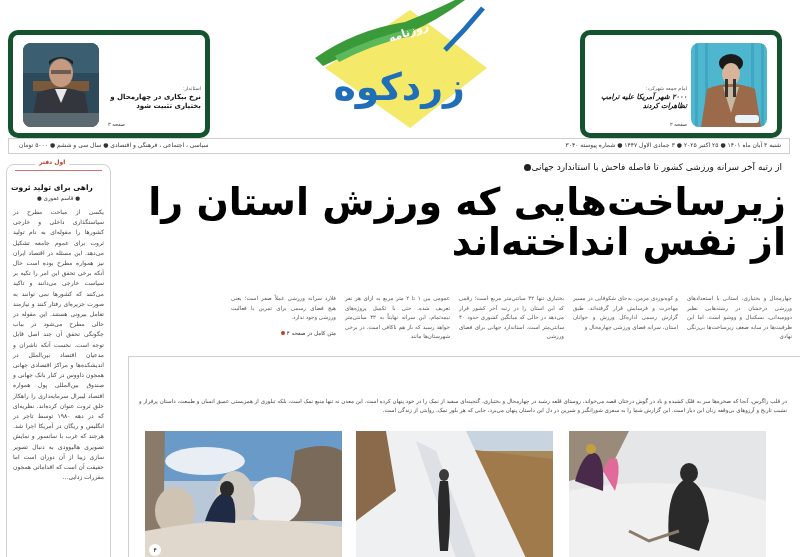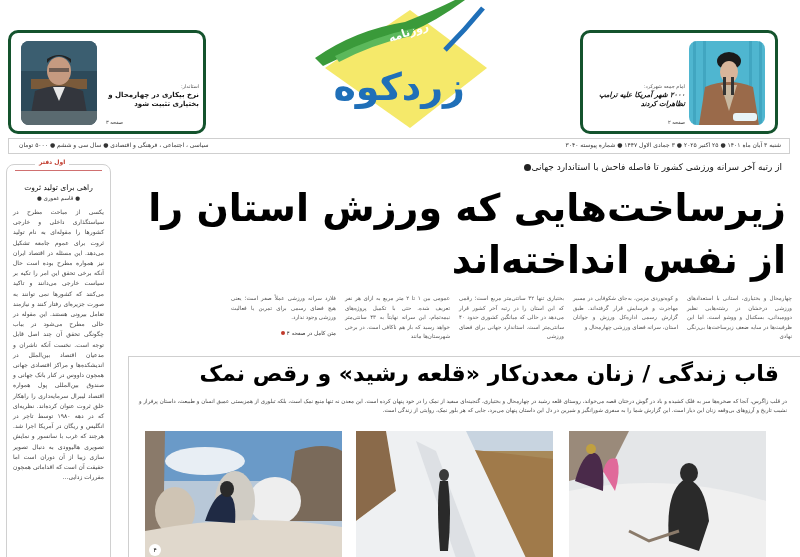--- a/index.html
+++ b/index.html
@@ -1,38 +1,38 @@
 <!DOCTYPE html>
 <html><head>
 <meta charset="utf-8">
 <style>
   html, body { margin:0; padding:0; }
   body { width:800px; height:557px; overflow:hidden; background:#ffffff; position:relative; font-family:"DejaVu Sans", sans-serif; color:#222; }
   
-  .teaser { position:absolute; top:30px; height:98px; border:3px solid #14532d; border-radius:10px; background:#fff; }
+  .teaser { position:absolute; top:30px; height:98px; border:5px solid #14532d; border-radius:10px; background:#fff; }
   .teaser .photo { position:absolute; top:8px; width:76px; height:84px; border-radius:8px; overflow:hidden; }
   .teaser .kicker { position:absolute; font-size:5px; color:#555; direction:rtl; text-align:right; }
   .teaser .title { position:absolute; font-size:7px; font-weight:bold; color:#111; direction:rtl; text-align:right; line-height:9px; }
   .teaser .page { position:absolute; font-size:5px; color:#333; direction:rtl; }
   
   .logo { position:absolute; left:315px; top:0px; width:175px; height:135px; }
   
   .infobar { position:absolute; left:8px; top:138px; width:780px; height:14px; border:1px solid #cfcfcf; background:#fff; }
   .infobar span { position:absolute; top:2px; font-size:6px; color:#333; direction:rtl; white-space:nowrap; }
   
   .leftcol { position:absolute; left:6px; top:164px; width:103px; height:393px; border:1px solid #d0d0d0; border-radius:8px 8px 0 0; background:#fff; }
   .leftcol .tag { position:absolute; left:28px; top:-7px; background:#fff; padding:0 4px; color:#c0392b; font-size:6px; font-weight:bold; direction:rtl; }
-  .leftcol .art-title { position:absolute; left:4px; right:4px; top:18px; font-size:7.5px; font-weight:normal; text-align:center; direction:rtl; color:#111; }
+  .leftcol .art-title { position:absolute; left:4px; right:4px; top:18px; font-size:7.5px; font-weight:bold; text-align:left; direction:rtl; color:#111; }
   .leftcol .author { position:absolute; left:4px; right:4px; top:30px; font-size:5.5px; text-align:center; direction:rtl; color:#333; }
   .leftcol .body { position:absolute; left:6px; right:6px; top:42px; font-size:6px; line-height:10.2px; text-align:justify; direction:rtl; color:#444; }
   .redline { position:absolute; left:8px; right:8px; top:5px; height:1px; background:#d07070; }
   
   .kicker-main { position:absolute; right:18px; top:162px; font-size:9px; font-weight:normal; color:#111; direction:rtl; white-space:nowrap; }
   .kicker-main .dot { display:inline-block; width:7px; height:7px; background:#222; border-radius:50%; margin-left:4px; vertical-align:middle; }
-  .headline { position:absolute; right:14px; top:182px; width:660px; font-family:"DejaVu Sans", sans-serif; font-size:38px; font-weight:bold; line-height:52px; color:#000; direction:rtl; text-align:right; letter-spacing:-1px; }
+  .headline { position:absolute; right:14px; top:182px; width:660px; font-family:"DejaVu Sans", sans-serif; font-size:38px; font-weight:bold; line-height:40px; color:#000; direction:rtl; text-align:right; letter-spacing:-1px; }
   .cols { position:absolute; top:294px; height:50px; }
   .col { position:absolute; top:0; width:105px; font-size:5.5px; line-height:9.5px; color:#555; direction:rtl; text-align:justify; }
   .contref { font-size:5.5px; color:#333; direction:rtl; }
   .contref .rdot { display:inline-block; width:4px; height:4px; background:#c0392b; border-radius:50%; margin-left:3px; }
   
   .feature { position:absolute; left:128px; top:356px; width:672px; height:201px; border:1px solid #cfcfcf; border-bottom:none; background:#fff; }
   .feature .ftitle { position:absolute; right:22px; top:4px; font-size:22px; font-weight:bold; color:#000; direction:rtl; white-space:nowrap; letter-spacing:-0.5px; }
   .feature .flead { position:absolute; left:10px; right:14px; top:40px; font-size:5.5px; line-height:9px; color:#444; direction:rtl; text-align:justify; }
   .photoframe { position:absolute; top:74px; height:127px; overflow:hidden; }
   .pagebadge { position:absolute; left:4px; bottom:2px; width:12px; height:12px; border-radius:50%; background:#fff; font-size:6px; text-align:center; line-height:12px; color:#000; }
@@ -119,21 +119,20 @@
   <div class="col" style="right:348px;">عمومی بین ۱ تا ۲ متر مربع به ازای هر نفر تعریف شده. حتی با تکمیل پروژه‌های نیمه‌تمام، این سرانه نهایتاً به ۴۳ سانتی‌متر خواهد رسید که باز هم ناکافی است. در برخی شهرستان‌ها مانند</div>
   <div class="col" style="right:462px;">
     <div>فلارد سرانه ورزشی عملاً صفر است؛ یعنی هیچ فضای رسمی برای تمرین یا فعالیت ورزشی وجود ندارد.</div>
     <div class="contref" style="margin-top:6px;">
       <span>متن کامل در صفحه ۴</span> <span class="rdot"></span>
     </div>
   </div>
 </div>
 
 <div class="feature">
-  <div class="ftitle">قاب زندگی / زنان معدن‌کار «قلعه رشید» و رقص نمک</div>
   <div class="flead">در قلب زاگرس، آنجا که صخره‌ها سر به فلک کشیده و باد در گوش درختان قصه می‌خواند، روستای قلعه رشید در چهارمحال و بختیاری، گنجینه‌ای سفید از نمک را در خود پنهان کرده است. این معدن نه تنها منبع نمک است، بلکه تبلوری از همزیستی عمیق انسان و طبیعت، داستان پرفراز و نشیب تاریخ و آرزوهای بی‌وقفه زنان این دیار است. این گزارش شما را به سفری شورانگیز و شیرین در دل این داستان پنهان می‌برد، جایی که هر بلور نمک، روایتی از زندگی است.</div>
 
   <div class="photoframe" style="left:16px; width:197px;">
     <svg width="197" height="127" viewBox="0 0 197 127">
       <rect width="197" height="127" fill="#b8c8d8"></rect>
       <rect width="197" height="50" fill="#6a9ac8"></rect>
       <ellipse cx="60" cy="30" rx="40" ry="14" fill="#e8eef4"></ellipse>
       <path d="M0 0 L20 0 L18 120 L0 127Z" fill="#8a7a6a"></path>
       <path d="M150 20 Q180 10 197 20 L197 90 L140 90Z" fill="#7a6a5a"></path>
       <ellipse cx="130" cy="70" rx="26" ry="24" fill="#eeeeee"></ellipse>

